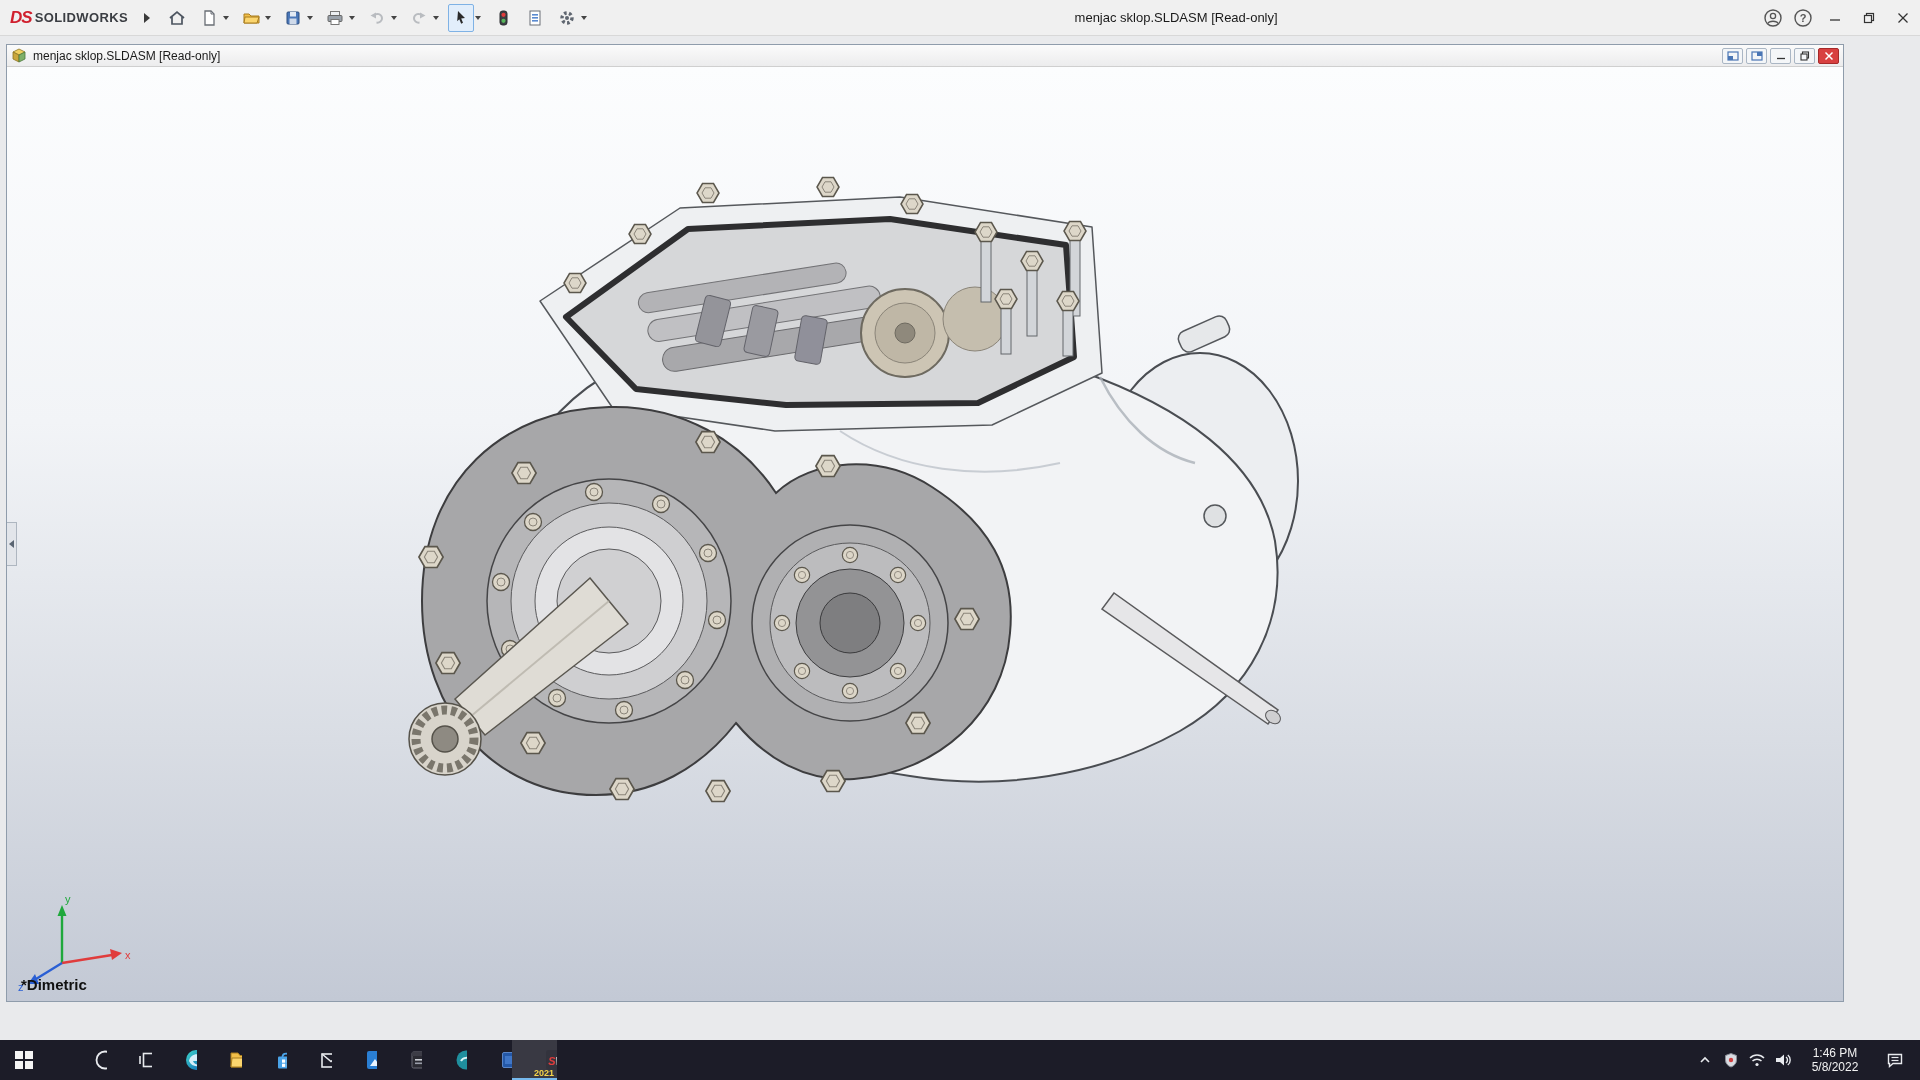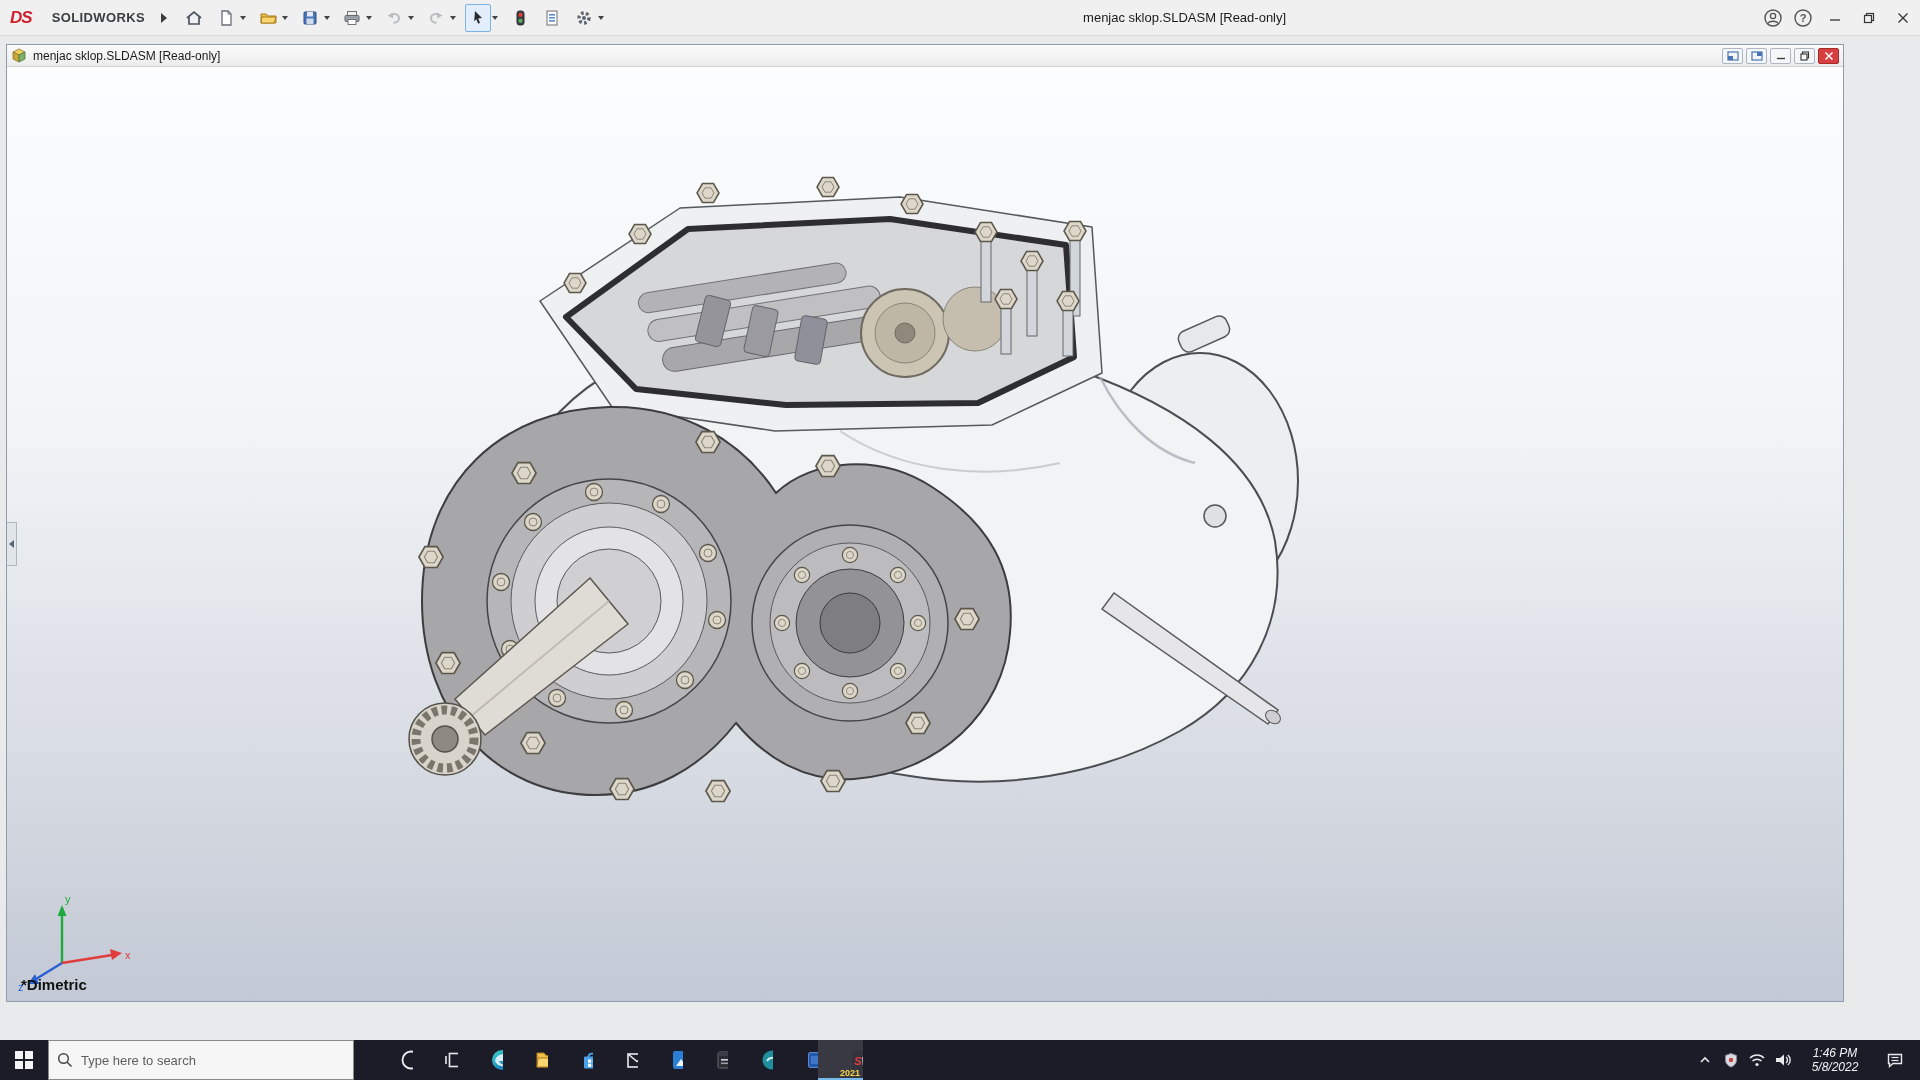--- a/index.html
+++ b/index.html
@@ -5,21 +5,21 @@
 <style>
   * { margin:0; padding:0; box-sizing:border-box; }
   html,body { width:1920px; height:1080px; overflow:hidden;
     font-family:"Liberation Sans", sans-serif; }
   .screen { position:relative; width:1920px; height:1080px; background:#e9eaec; }
 
   
   .app-titlebar { position:absolute; top:0; left:0; width:1920px; height:36px;
     background:#f0f0f0; border-bottom:1px solid #d8d8d8; display:flex; align-items:center; z-index:30;}
   .brand { display:flex; align-items:center; padding:0 6px 0 10px; }
-  .logo-mark { color:#d0202e; font-weight:bold; font-style:italic; font-size:17px; letter-spacing:-1px; margin-right:20px;}
+  .logo-mark { color:#d0202e; font-weight:bold; font-style:italic; font-size:17px; letter-spacing:-1px; margin-right:3px;}
   .logo-text { color:#3a3d42; font-weight:bold; font-size:13px; letter-spacing:.4px; }
   .expand-arrow { width:0; height:0; border-top:5px solid transparent; border-bottom:5px solid transparent;
     border-left:6px solid #3a3a3a; margin:0 14px 0 10px; }
   .qat { display:flex; align-items:center; gap:2px; }
   .qbtn-group { display:flex; align-items:center; margin-right:4px; }
   .qbtn { width:26px; height:28px; display:flex; align-items:center; justify-content:center; border-radius:2px;}
   .qbtn.active { border:1px solid #7fb2e5; background:#e2eefb; }
   .caret { width:0; height:0; border-left:3.5px solid transparent; border-right:3.5px solid transparent;
     border-top:4px solid #444; margin:0 3px 0 1px; }
   .app-title { flex:1; text-align:center; font-size:13px; color:#1a1a1a; white-space:nowrap; overflow:hidden;}
@@ -56,21 +56,21 @@
     padding:0 8px; gap:8px; }
   .search-box input { border:none; outline:none; background:transparent; font-size:13px; color:#3c3c3c;
     width:230px; font-family:"Liberation Sans", sans-serif; }
   .search-box input::placeholder { color:#5f5f5f; opacity:1; }
   .tb-apps { display:flex; align-items:stretch; margin-left:14px; }
   .tb-app { width:45px; display:flex; align-items:center; justify-content:center; position:relative;padding-left:32px; }
   .tb-app.active { background:rgba(255,255,255,.13); box-shadow:inset 0 -2px 0 #76b9ed; }
   .sw-badge { position:absolute; right:3px; bottom:2px; font-size:9px; color:#f5d44a; font-weight:bold; }
   .tray { margin-left:auto; display:flex; align-items:center; padding-right:4px; }
   .tray-item { width:26px; height:40px; display:flex; align-items:center; justify-content:center; }
-  .clock { width:78px; text-align:center; color:#f2f2f2; font-size:12px; line-height:14px;font-style:italic; }
+  .clock { width:78px; text-align:center; color:#f2f2f2; font-size:12px; line-height:14px; }
   .action-center { width:42px; height:40px; display:flex; align-items:center; justify-content:center; }
 </style>
 </head>
 <body>
 
 <div class="screen">
 
   <header class="app-titlebar">
     <div class="brand">
       <span class="logo-mark">DS</span>
@@ -418,27 +418,20 @@
   <footer class="taskbar">
     <div class="start-btn">
       <svg width="18" height="18">
         <rect x="0" y="0" width="8" height="8" fill="#f5f5f5"></rect>
         <rect x="10" y="0" width="8" height="8" fill="#f5f5f5"></rect>
         <rect x="0" y="10" width="8" height="8" fill="#f5f5f5"></rect>
         <rect x="10" y="10" width="8" height="8" fill="#f5f5f5"></rect>
       </svg>
     </div>
 
-    <div class="search-box">
-      <svg width="16" height="16">
-        <circle cx="6.5" cy="6.5" r="4.8" fill="none" stroke="#4a4a4a" stroke-width="1.5"></circle>
-        <line x1="10.2" y1="10.2" x2="14.5" y2="14.5" stroke="#4a4a4a" stroke-width="1.6"></line>
-      </svg>
-      <input type="text" placeholder="Type here to search" style="">
-    </div>
 
     <div class="tb-apps">
       <div class="tb-app">
         <svg width="22" height="22">
           <circle cx="11" cy="11" r="8.5" fill="none" stroke="#e8eaee" stroke-width="1.8"></circle>
         </svg>
       </div>
       <div class="tb-app">
         <svg width="22" height="22">
           <rect x="4.5" y="4.5" width="13" height="13" fill="none" stroke="#e8eaee" stroke-width="1.6"></rect>

